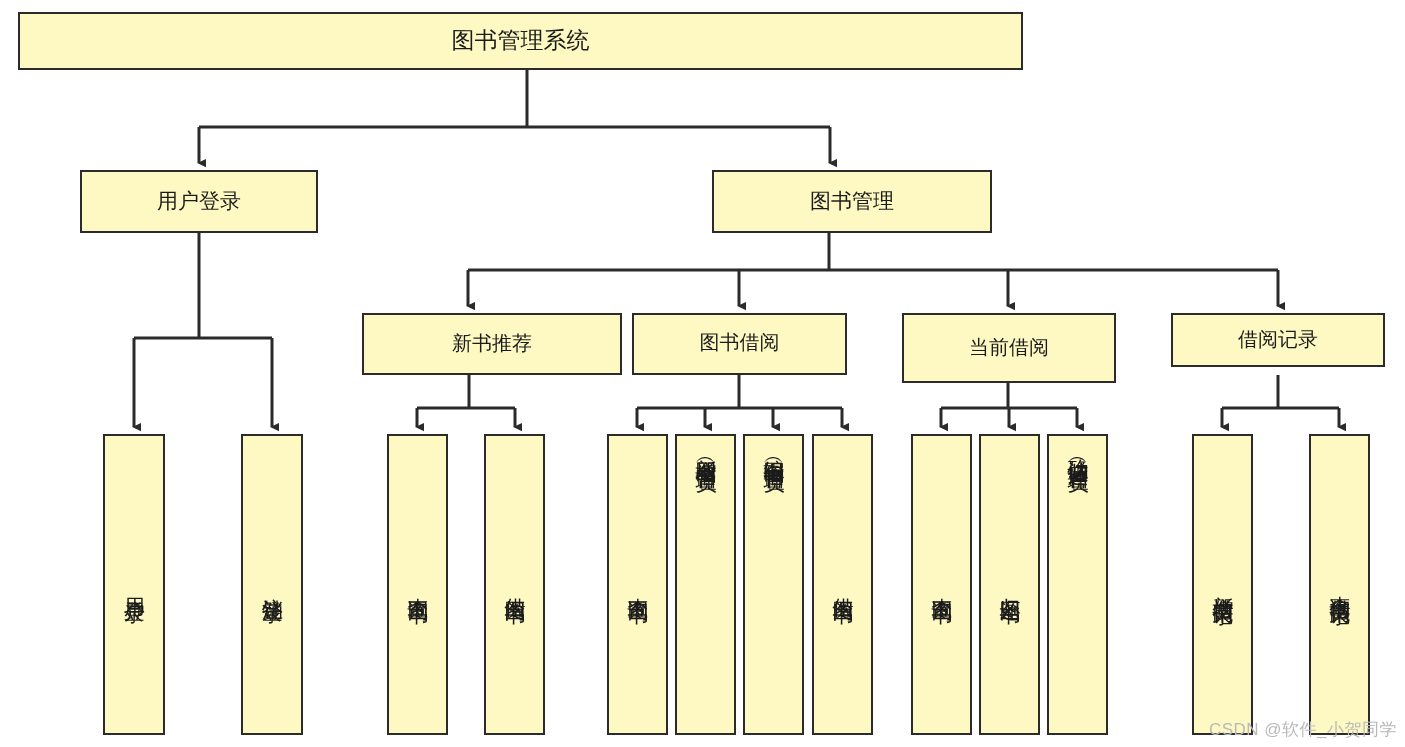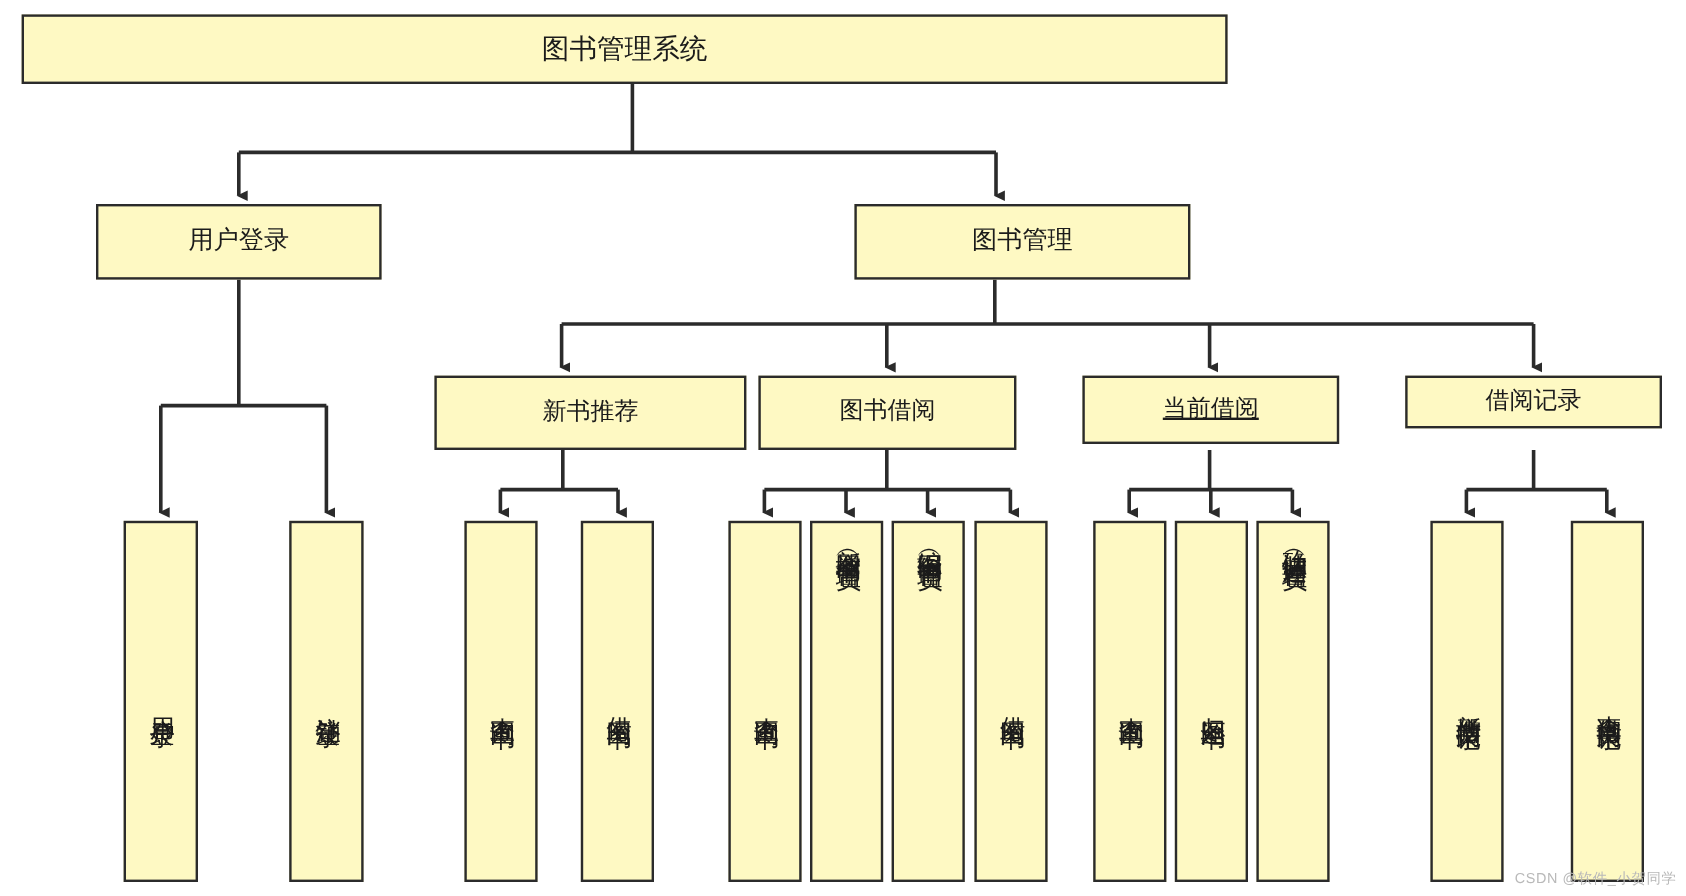--- a/index.html
+++ b/index.html
@@ -61,21 +61,21 @@
     justify-content: flex-start;
   }
   .leaf-label {
     display: block;
     white-space: nowrap;
   }
   #watermark {
     position: absolute;
     right: 8px;
     bottom: 6px;
-    font-size: 12px;
+    font-size: 17px;
     color: #b9b9b9;
     letter-spacing: 0.5px;
     white-space: nowrap;
     user-select: none;
   }
 </style>
 </head>
 <body>
 
 <div id="diagram">
@@ -140,24 +140,24 @@
   <div class="node level2" style="left:712px; top:170px; width:280px; height:63px;">
     <span>图书管理</span>
   </div>
 
   <div class="node level3" style="left:362px; top:313px; width:260px; height:62px;">
     <span>新书推荐</span>
   </div>
   <div class="node level3" style="left:632px; top:313px; width:215px; height:62px;font-family:Liberation Mono, monospace;">
     <span>图书借阅</span>
   </div>
-  <div class="node level3" style="left:902px; top:313px; width:214px; height:57px;text-decoration:underline;">
+  <div class="node level3" style="left:902px; top:313px; width:214px; height:70px;">
     <span>当前借阅</span>
   </div>
-  <div class="node level3" style="left:1171px; top:313px; width:214px; height:44px;">
+  <div class="node level3" style="left:1171px; top:313px; width:214px; height:54px;">
     <span>借阅记录</span>
   </div>
 
   <div class="node leaf" style="left:103px; top:434px; width:62px; height:301px;">
     <span class="leaf-label">用户登录</span>
   </div>
   <div class="node leaf" style="left:241px; top:434px; width:62px; height:301px;">
     <span class="leaf-label">注销登录</span>
   </div>
 

